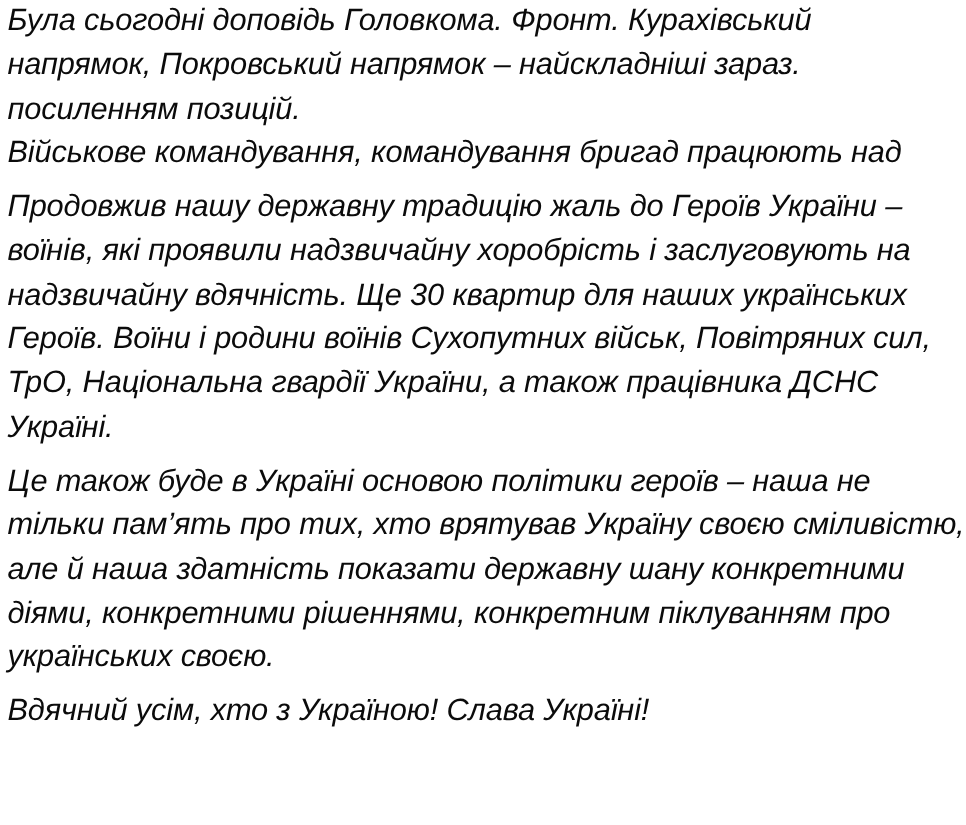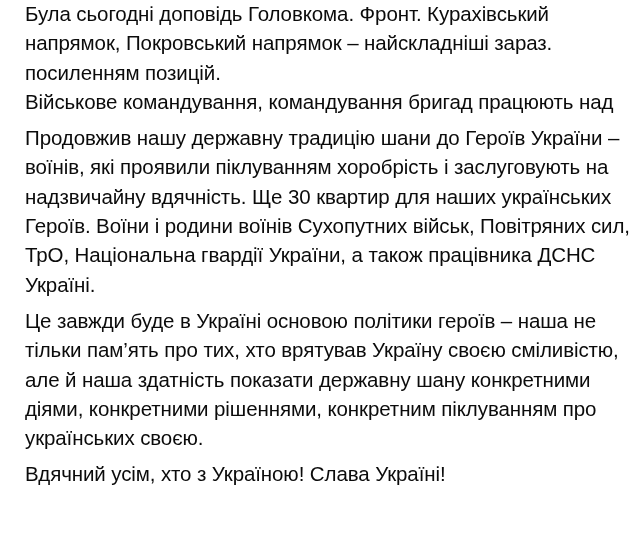--- a/index.html
+++ b/index.html
@@ -8,22 +8,23 @@
     background: #ffffff;
   }
   body {
     width: 644px;
     height: 550px;
     overflow: hidden;
     font-family: "Liberation Sans", "DejaVu Sans", sans-serif;
     color: #0b0b0b;
   }
   .post {
-    padding: 0 8px 0 25px;
+    padding: 0 8px 0 5px;
     margin-top: -1px;
+    font-style: italic;
   }
   .para {
     margin: 0 0 7px 0;
   }
   .para:last-child {
     margin-bottom: 0;
   }
   .line {
     font-size: 20.5px;
     line-height: 29.3px;
@@ -37,30 +38,30 @@
 <div class="post">
 
   <div class="para">
     <div class="line">Була сьогодні доповідь Головкома. Фронт. Курахівський</div>
     <div class="line">напрямок, Покровський напрямок – найскладніші зараз.</div>
     <div class="line">посиленням позицій.</div>
     <div class="line">Військове командування, командування бригад працюють над</div>
   </div>
 
   <div class="para">
-    <div class="line">Продовжив нашу державну традицію шани до Героїв України –</div>
-    <div class="line">воїнів, які проявили піклуванням хоробрість і заслуговують на</div>
+    <div class="line">Продовжив нашу державну традицію жаль до Героїв України –</div>
+    <div class="line">воїнів, які проявили надзвичайну хоробрість і заслуговують на</div>
     <div class="line">надзвичайну вдячність. Ще 30 квартир для наших українських</div>
     <div class="line">Героїв. Воїни і родини воїнів Сухопутних військ, Повітряних сил,</div>
     <div class="line">ТрО, Національна гвардії України, а також працівника ДСНС</div>
     <div class="line">Україні.</div>
   </div>
 
   <div class="para">
-    <div class="line">Це завжди буде в Україні основою політики героїв – наша не</div>
+    <div class="line">Це також буде в Україні основою політики героїв – наша не</div>
     <div class="line">тільки пам’ять про тих, хто врятував Україну своєю сміливістю,</div>
     <div class="line">але й наша здатність показати державну шану конкретними</div>
     <div class="line">діями, конкретними рішеннями, конкретним піклуванням про</div>
     <div class="line">українських своєю.</div>
   </div>
 
   <div class="para">
     <div class="line">Вдячний усім, хто з Україною! Слава Україні!</div>
   </div>
 

